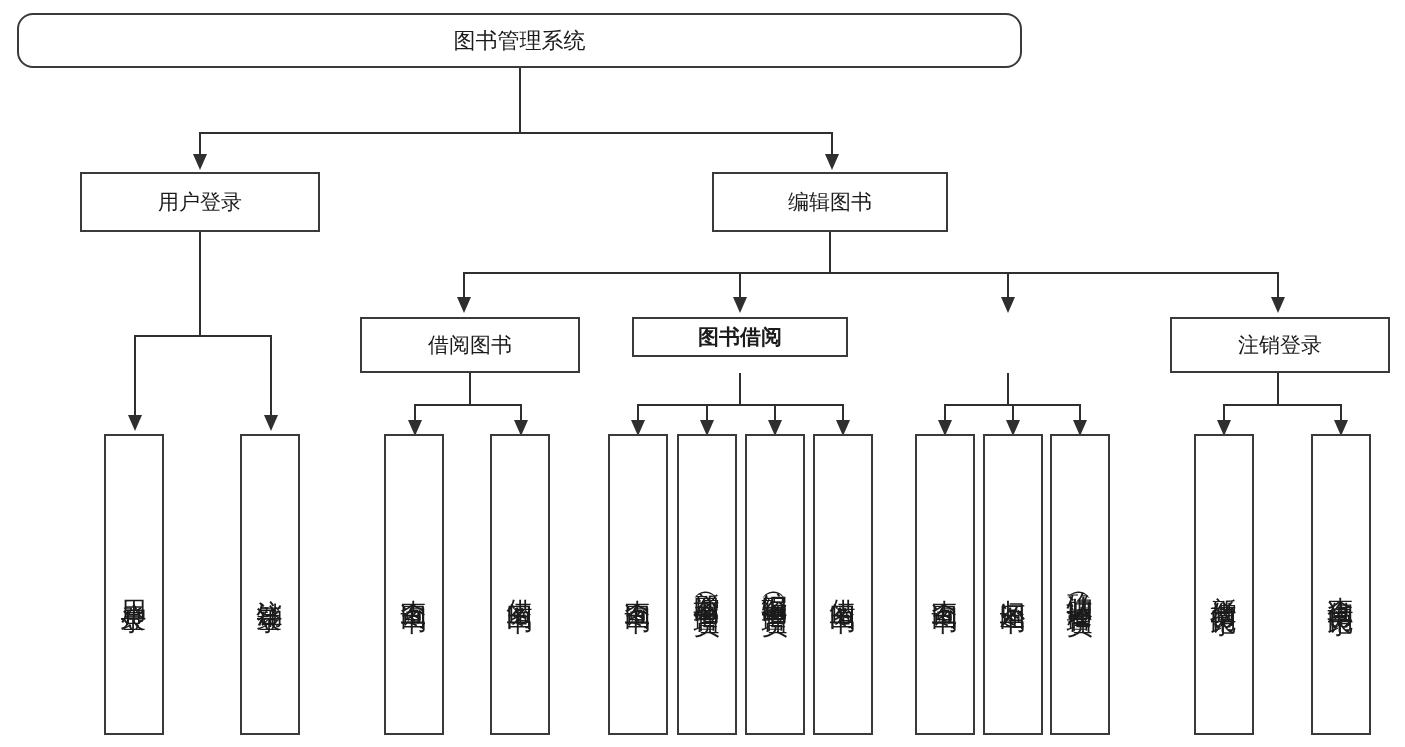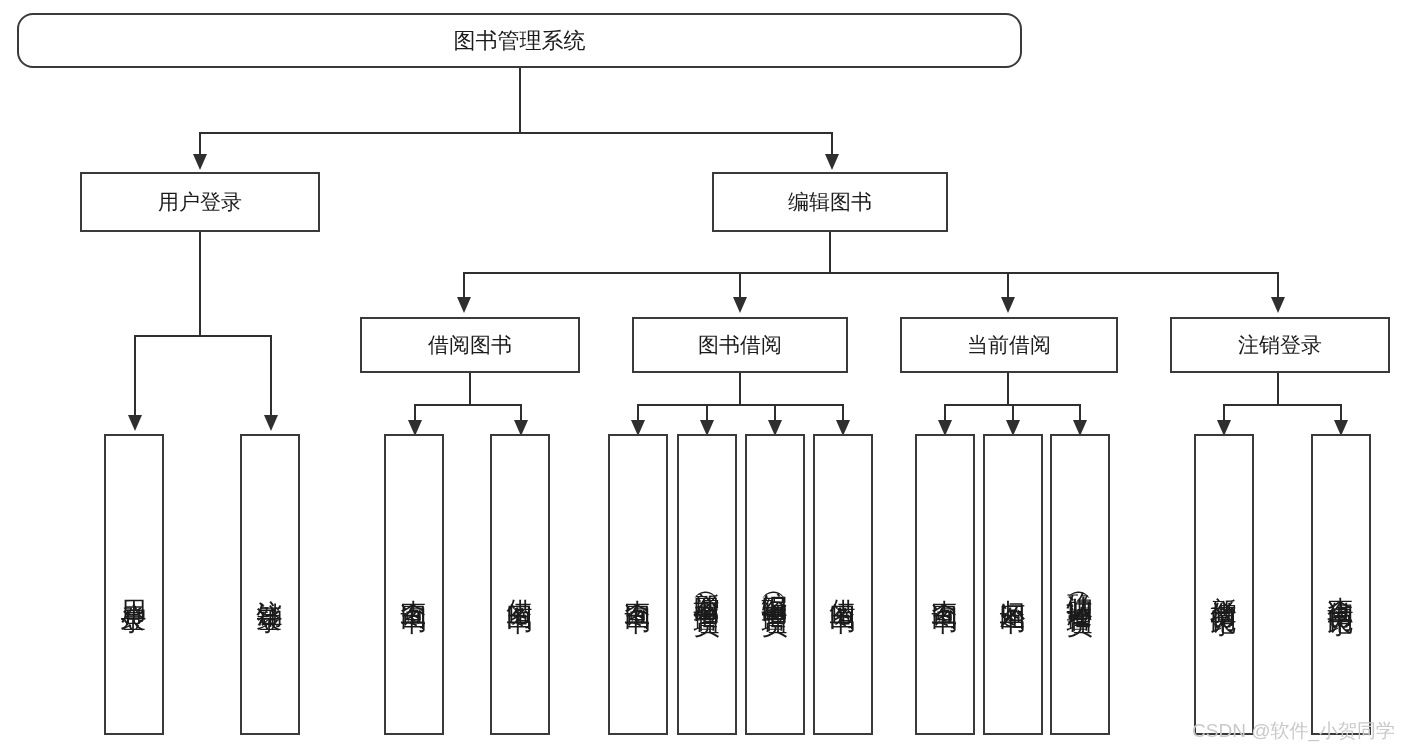--- a/index.html
+++ b/index.html
@@ -130,25 +130,22 @@
   <div class="edge v" style="left:739px; top:272px; height:27px;"></div>
   <div class="arrow" style="left:733px; top:297px;"></div>
   <div class="edge v" style="left:1007px; top:272px; height:27px;"></div>
   <div class="arrow" style="left:1001px; top:297px;"></div>
   <div class="edge v" style="left:1277px; top:272px; height:27px;"></div>
   <div class="arrow" style="left:1271px; top:297px;"></div>
 
   <div class="node h" style="left:360px; top:317px; width:220px; height:56px;">
     <span class="label">借阅图书</span>
   </div>
-  <div class="node h" style="left:632px; top:317px; width:216px; height:56px;">
+  <div class="node h" style="left:632px; top:317px; width:216px; height:40px;font-weight:bold;">
     <span class="label">图书借阅</span>
-  </div>
-  <div class="node h" style="left:900px; top:317px; width:218px; height:56px;">
-    <span class="label">当前借阅</span>
   </div>
   <div class="node h" style="left:1170px; top:317px; width:220px; height:56px;">
     <span class="label">注销登录</span>
   </div>
 
   <div class="edge v" style="left:469px; top:373px; height:32px;"></div>
   <div class="edge h" style="left:414px; top:404px; width:108px;"></div>
   <div class="edge v" style="left:414px; top:404px; height:18px;"></div>
   <div class="arrow" style="left:408px; top:420px;"></div>
   <div class="edge v" style="left:520px; top:404px; height:18px;"></div>
@@ -218,15 +215,14 @@
     <span class="label">确认归还（管理员）</span>
   </div>
 
   <div class="node leaf" style="left:1194px; top:434px; width:60px; height:301px;">
     <span class="label">新增借阅记录</span>
   </div>
   <div class="node leaf" style="left:1311px; top:434px; width:60px; height:301px;">
     <span class="label">查询借阅记录</span>
   </div>
 
-  <div id="watermark">CSDN @软件_小贺同学</div>
 
 </div>
 
 </body></html>

